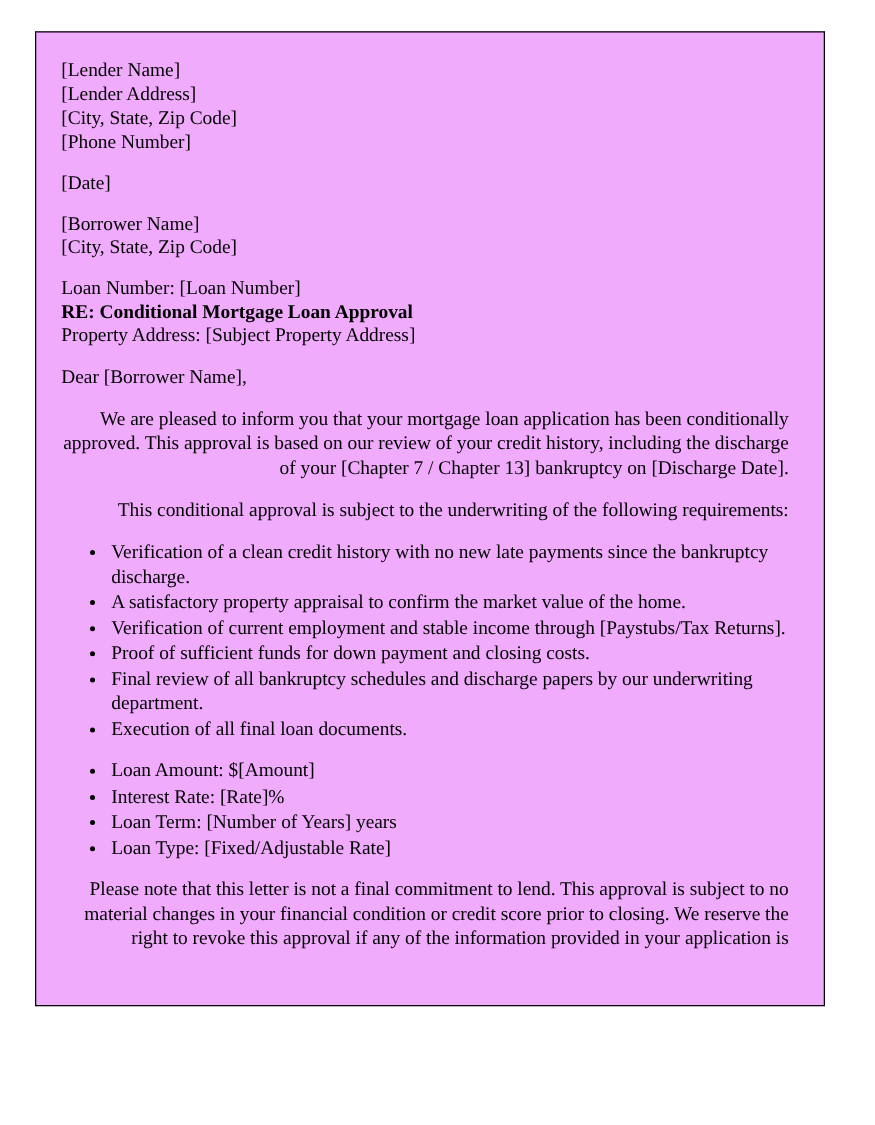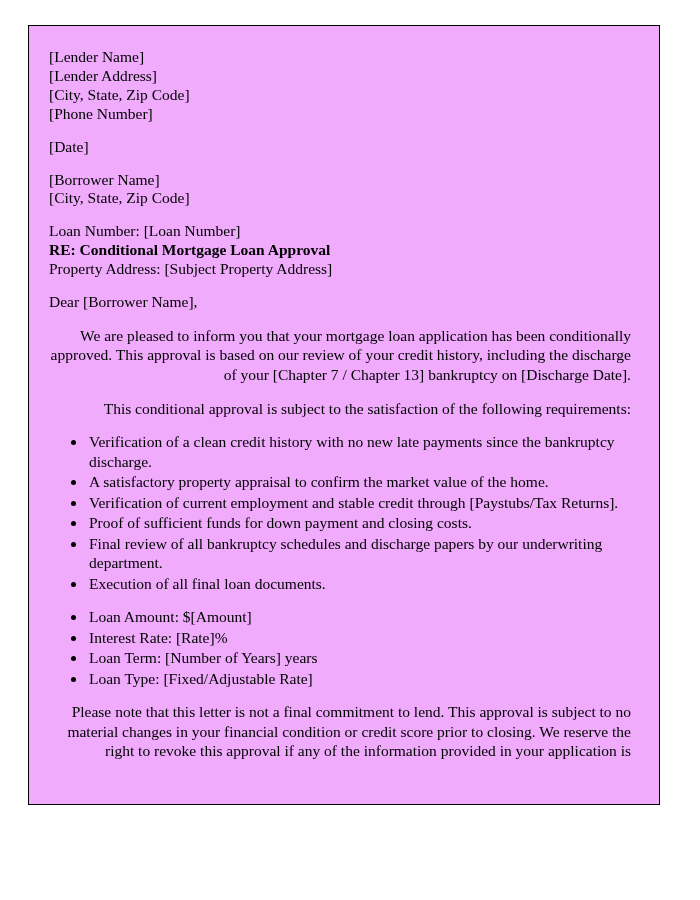--- a/index.html
+++ b/index.html
@@ -86,26 +86,26 @@
       <div class="line bold">RE: Conditional Mortgage Loan Approval</div>
       <div class="line">Property Address: [Subject Property Address]</div>
     </div>
 
     <div class="block">
       <div class="line">Dear [Borrower Name],</div>
     </div>
 
     <p class="para">We are pleased to inform you that your mortgage loan application has been conditionally approved. This approval is based on our review of your credit history, including the discharge of your [Chapter 7 / Chapter 13] bankruptcy on [Discharge Date].</p>
 
-    <p class="para">This conditional approval is subject to the satisfaction of the following requirements:</p>
+    <p class="para">This conditional approval is subject to the underwriting of the following requirements:</p>
 
     <ul class="bullets">
       <li>Verification of a clean credit history with no new late payments since the bankruptcy discharge.</li>
       <li>A satisfactory property appraisal to confirm the market value of the home.</li>
-      <li>Verification of current employment and stable credit through [Paystubs/Tax Returns].</li>
+      <li>Verification of current employment and stable income through [Paystubs/Tax Returns].</li>
       <li>Proof of sufficient funds for down payment and closing costs.</li>
       <li>Final review of all bankruptcy schedules and discharge papers by our underwriting department.</li>
       <li>Execution of all final loan documents.</li>
     </ul>
 
 
     <ul class="bullets">
       <li>Loan Amount: $[Amount]</li>
       <li>Interest Rate: [Rate]%</li>
       <li>Loan Term: [Number of Years] years</li>

